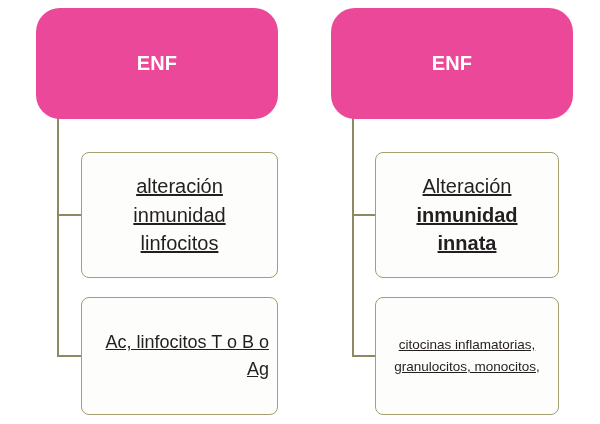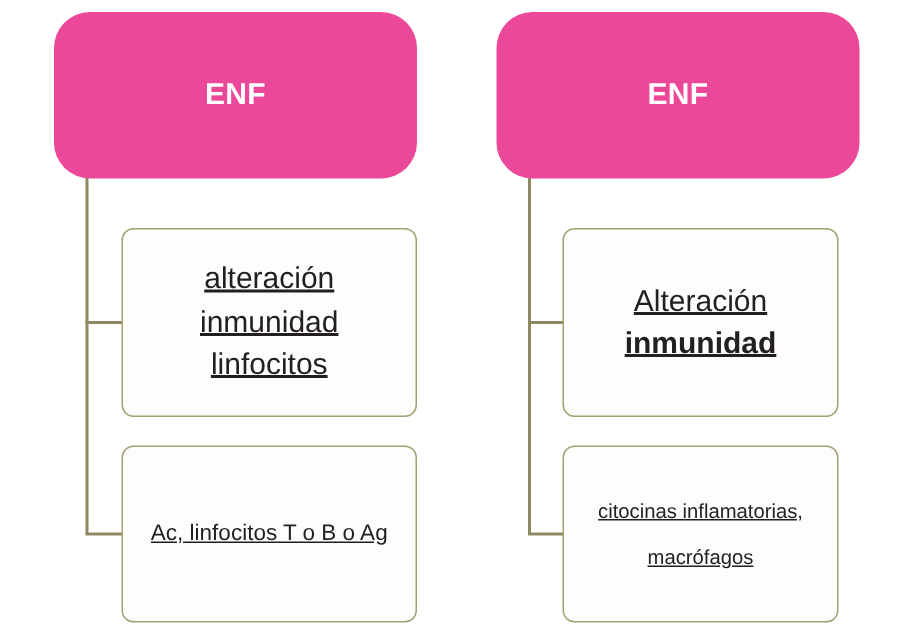--- a/index.html
+++ b/index.html
@@ -51,21 +51,21 @@
     justify-content: center;
     text-align: center;
     text-decoration: underline;
   }
   #child-left-1 {
     left: 81px; top: 152px; width: 197px; height: 126px;
     font-size: 20px; line-height: 1.42;
   }
   #child-left-2 {
     left: 81px; top: 297px; width: 197px; height: 118px;
-    font-size: 15px; line-height: 1.5;
+    font-size: 18px; line-height: 1.5; text-align: right;
   }
   #child-right-1 {
     left: 375px; top: 152px; width: 184px; height: 126px;
     font-size: 20px; line-height: 1.42;
   }
   #child-right-2 {
     left: 375px; top: 297px; width: 184px; height: 118px;
     font-size: 13.5px; line-height: 1.62;
   }
   .child-inner { padding: 0 8px; width: 100%; }
@@ -128,23 +128,24 @@
   <div class="header-box" id="header-right">
     <div class="child-inner">
       <div>ENF</div>
     </div>
   </div>
 
   <div class="child-box" id="child-right-1">
     <div class="child-inner">
       <div>Alteración</div>
       <div class="bold-line">inmunidad</div>
+      <div class="bold-line">innata</div>
     </div>
   </div>
 
   <div class="child-box" id="child-right-2">
     <div class="child-inner">
       <div>citocinas inflamatorias,</div>
-      <div class="spaced-line">macrófagos</div>
+      <div>granulocitos, monocitos,</div>
     </div>
   </div>
 
 </div>
 
 </body></html>

